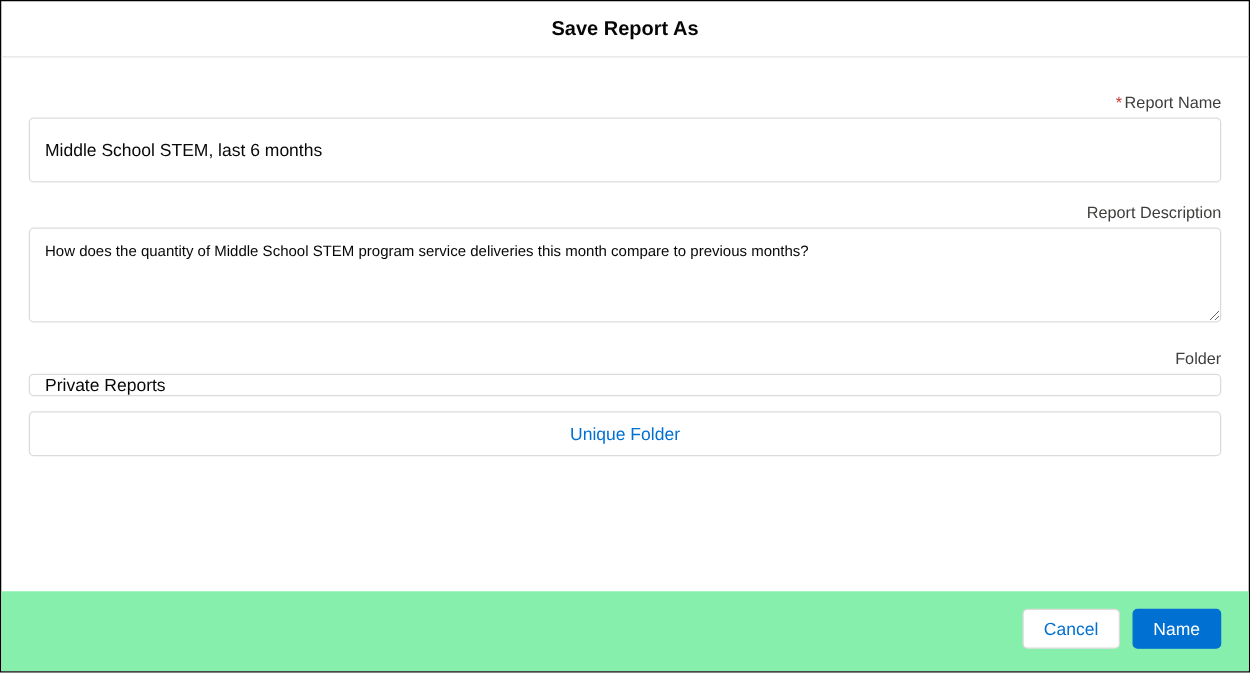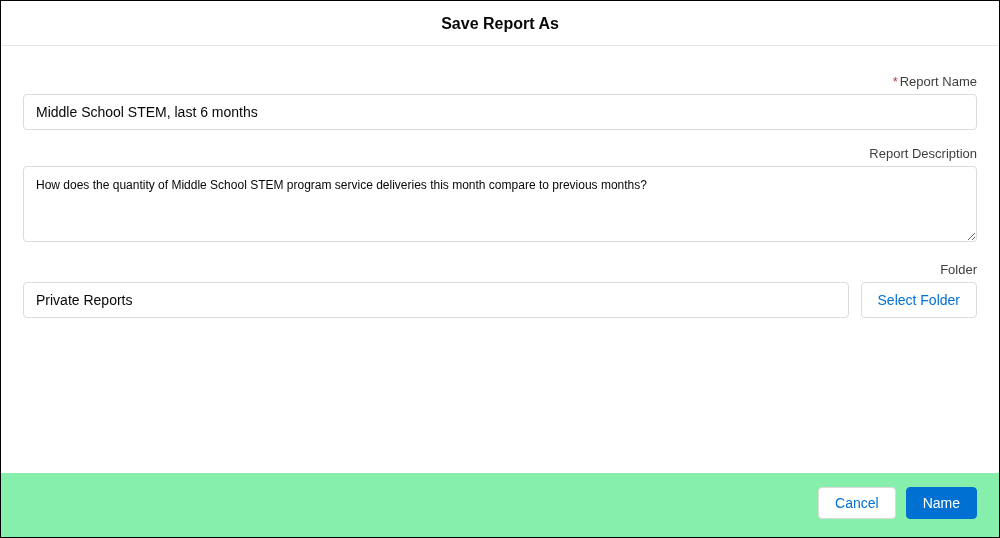--- a/index.html
+++ b/index.html
@@ -58,21 +58,21 @@
       align-items: center;
       justify-content: center;
       color: #706e6b;
     }
     .info-icon svg {
       width: 14px;
       height: 14px;
     }
     .text-input {
       width: 100%;
-      height: 36px;
+      height: 52px;
       padding: 0 12px;
       font-size: 14px;
       color: #080707;
       background: #fff;
       border: 1px solid #dddbda;
       border-radius: 4px;
       outline: none;
     }
     .textarea-input {
       width: 100%;
@@ -85,20 +85,21 @@
       border-radius: 4px;
       outline: none;
       resize: vertical;
       font-family: inherit;
       line-height: 1.4;
     }
     .folder-row {
       display: flex;
       gap: 12px;
       align-items: stretch;
+      flex-direction: column;
     }
     .folder-row .text-input {
       flex: 1;
     }
     .select-folder-btn {
       height: 36px;
       padding: 0 16px;
       font-size: 14px;
       color: #0070d2;
       background: #fff;
@@ -153,21 +154,21 @@
     </div>
     <textarea class="textarea-input" style="">How does the quantity of Middle School STEM program service deliveries this month compare to previous months?</textarea>
   </div>
 
   <div class="form-group">
     <div class="label-row">
       <label>Folder</label>
     </div>
     <div class="folder-row">
       <input type="text" class="text-input" value="Private Reports" style="">
-      <button class="select-folder-btn">Select Folder</button>
+      <button class="select-folder-btn">Unique Folder</button>
     </div>
   </div>
 
 </div>
 
 <div class="modal-footer">
   <button class="btn btn-cancel">Cancel</button>
   <button class="btn btn-save">Name</button>
 </div>
 

